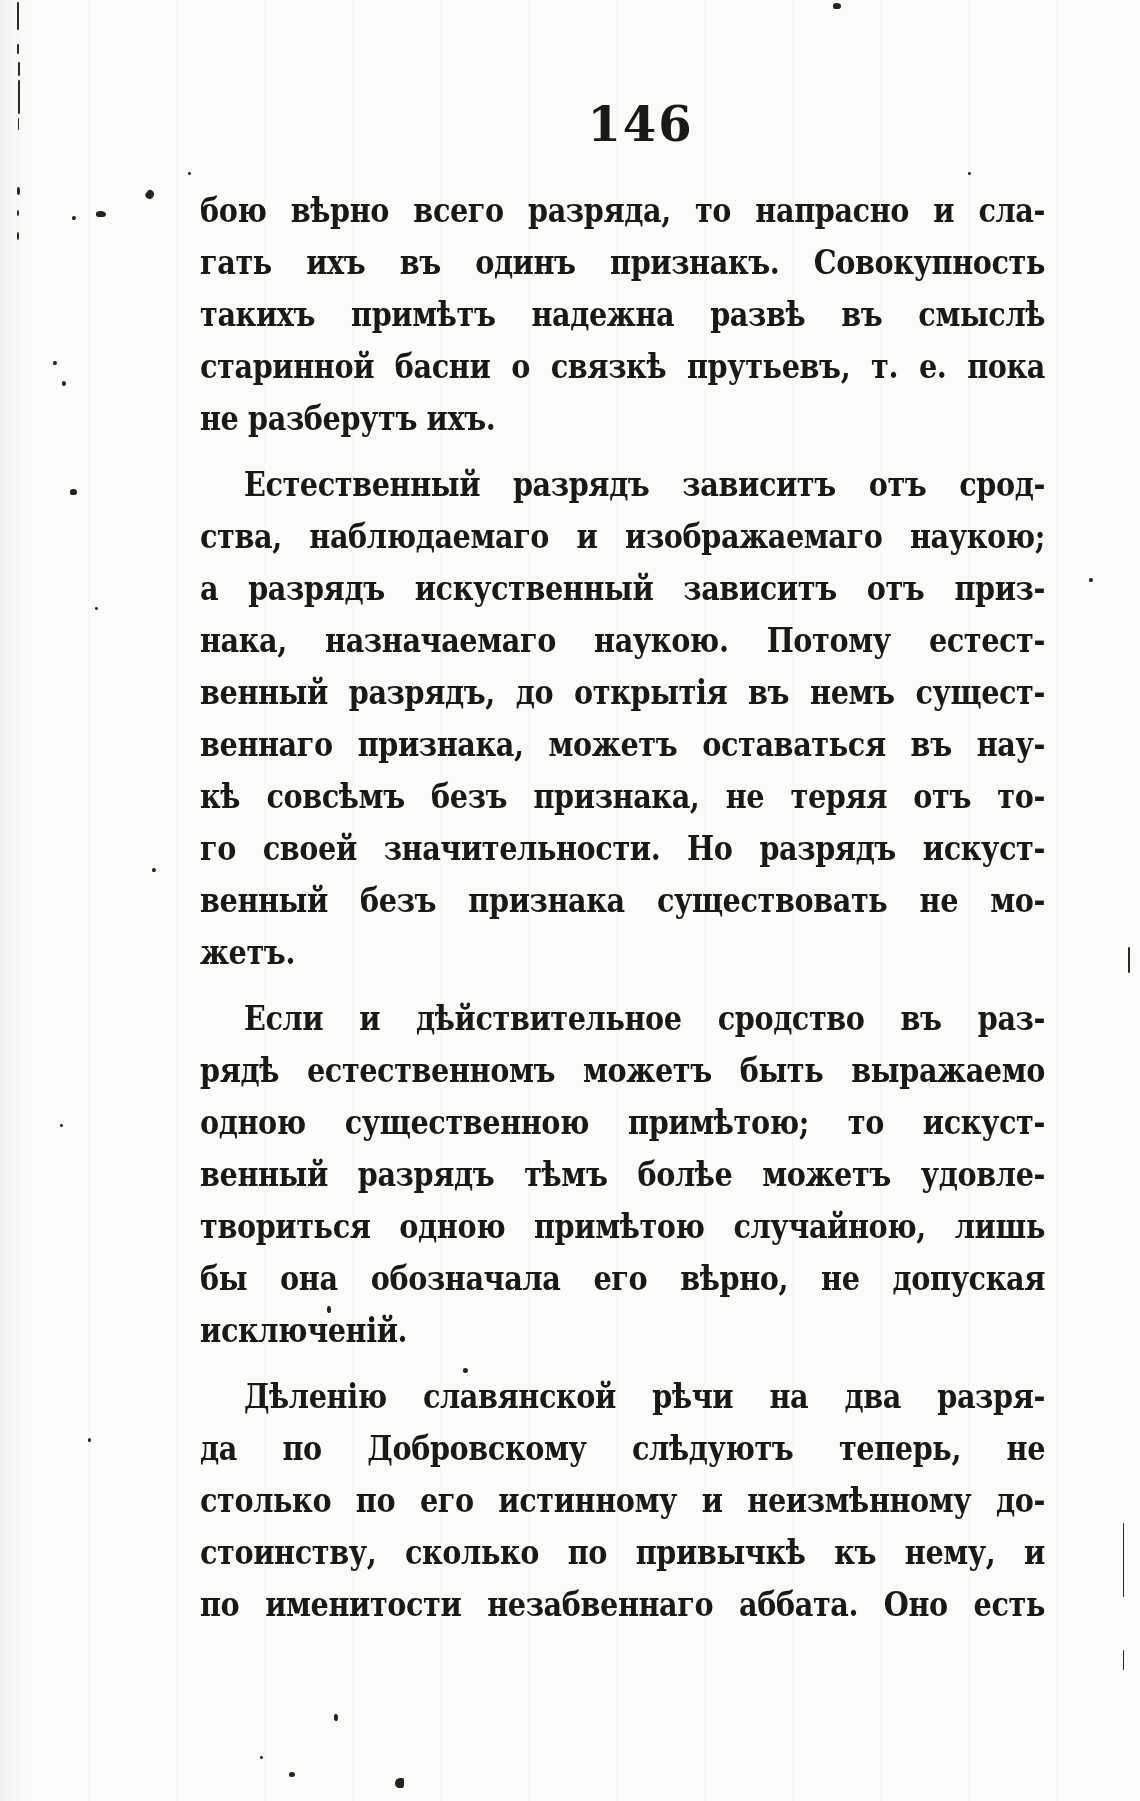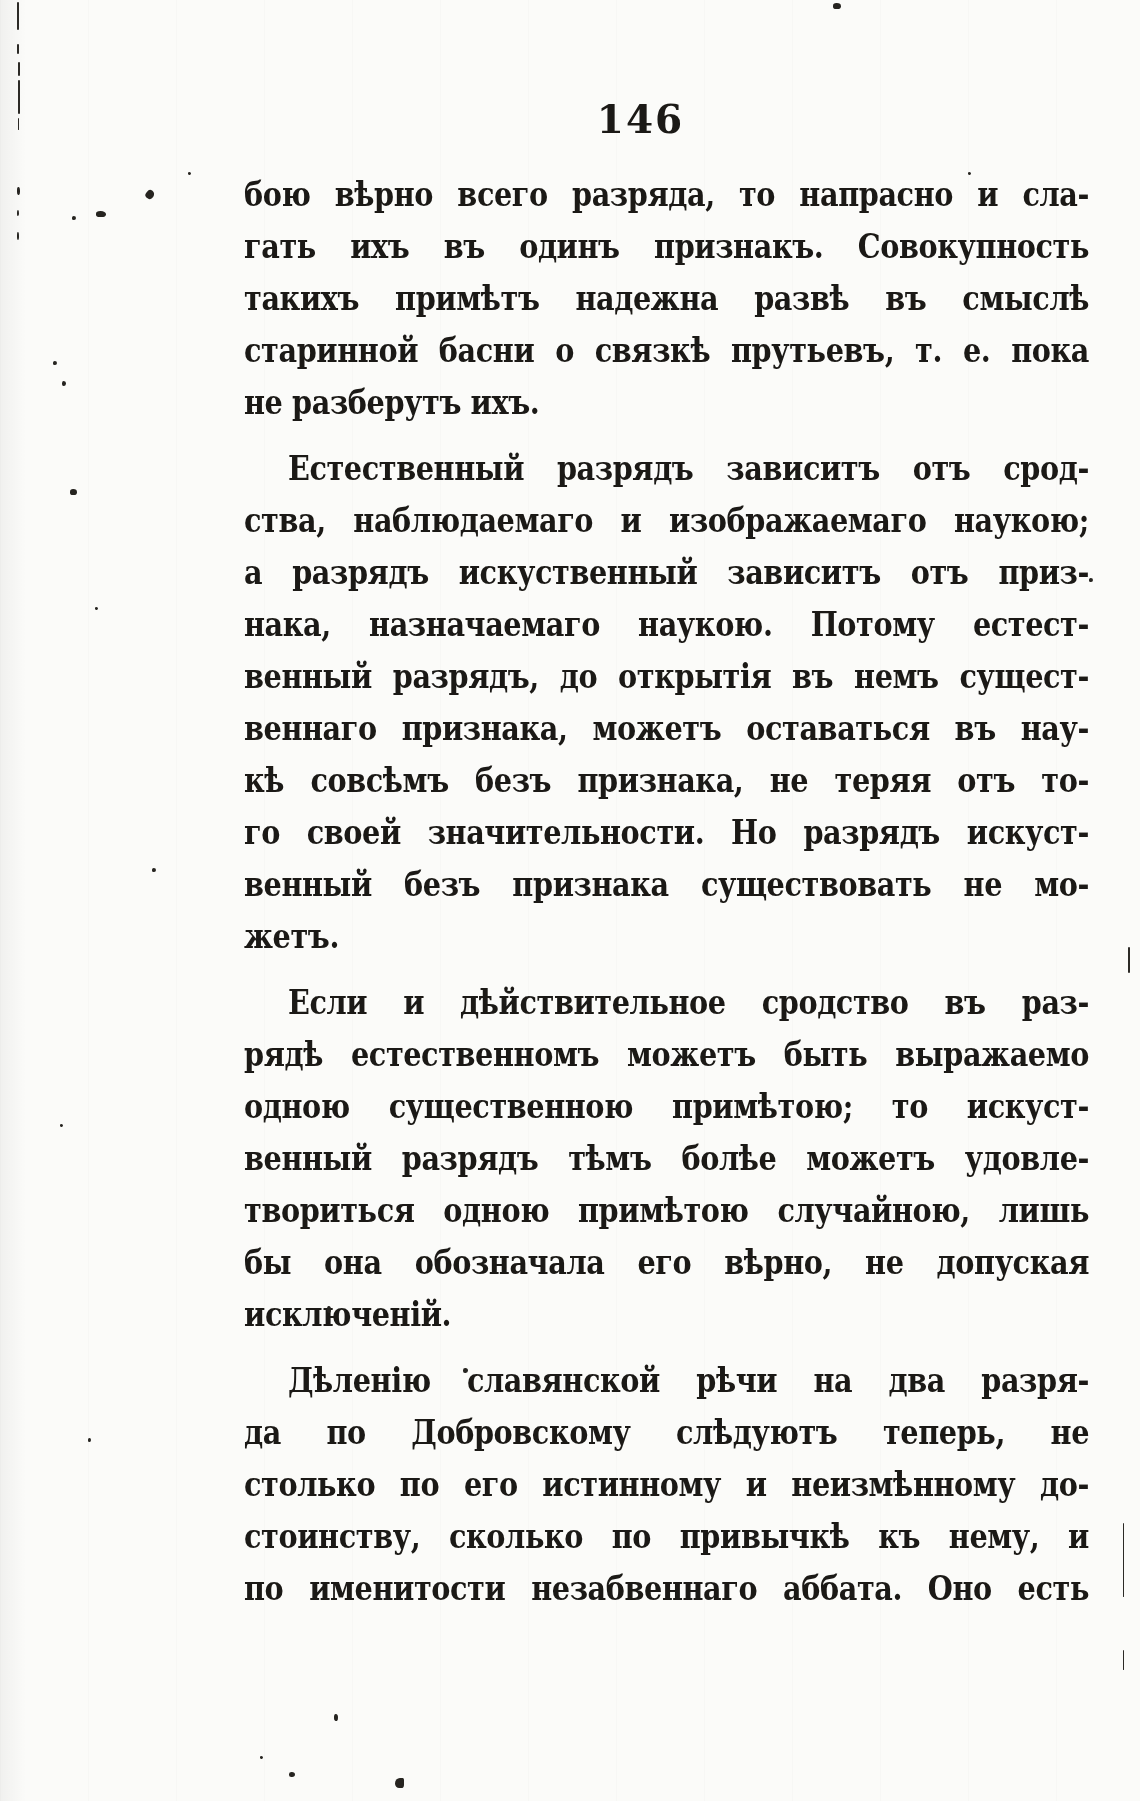--- a/index.html
+++ b/index.html
@@ -15,26 +15,26 @@
     background:
       linear-gradient(90deg, rgba(0,0,0,0.045), rgba(0,0,0,0.0) 26px),
       repeating-linear-gradient(90deg, rgba(0,0,0,0.015) 0 1px, rgba(0,0,0,0) 1px 88px),
       #fbfbf9;
     color:#1b1916;
   }
   .page-number{
     position:absolute;
     top:96px;left:218px;width:845px;
     text-align:center;
-    font-size:39px;font-weight:bold;
+    font-size:48px;font-weight:bold;
     letter-spacing:2px;
   }
   .text-block{
     position:absolute;
-    top:168px;left:200px;width:845px;margin-left:44px;
+    top:184px;left:200px;width:845px;
   }
   .paragraph{margin:0;}
   .paragraph + .paragraph{margin-top:14px;}
   .line{
     width:1000px;
     transform:scaleX(0.845);
     transform-origin:0 0;
     height:52px;line-height:52px;
     font-size:34px;font-weight:bold;
     letter-spacing:-0.5px;

